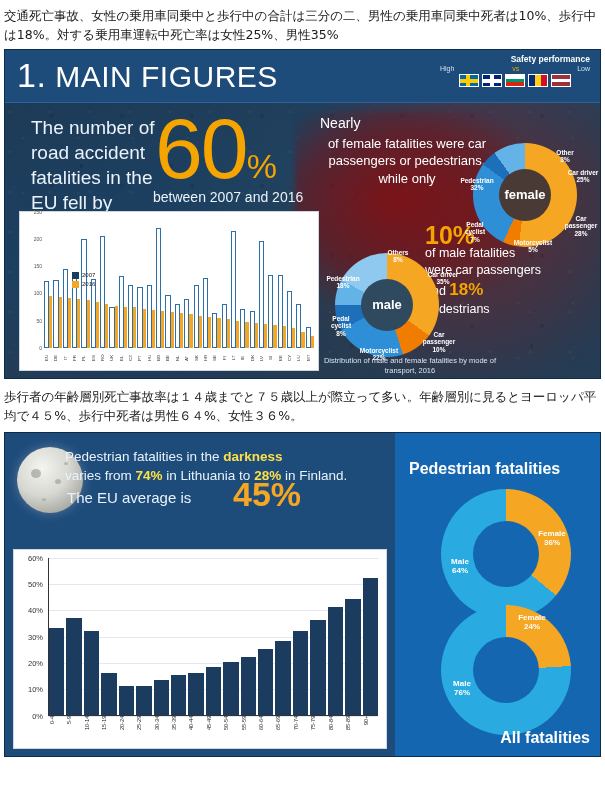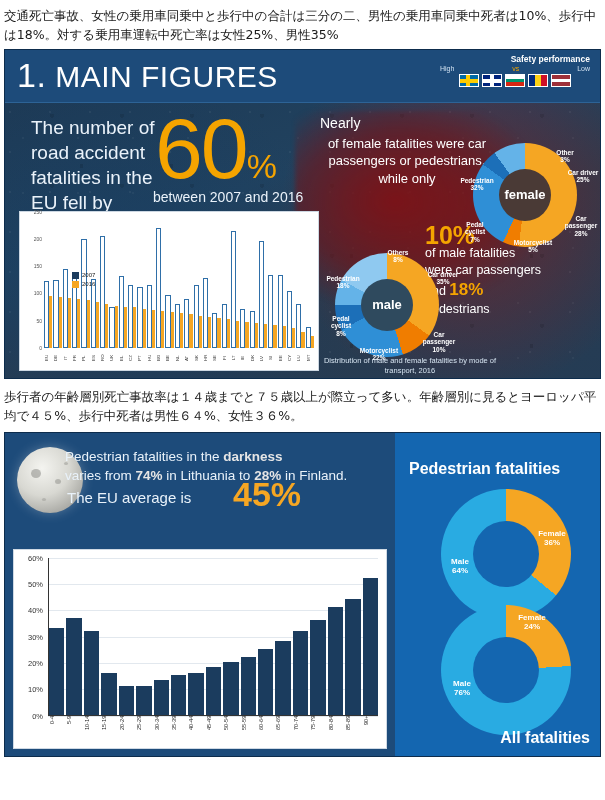--- a/index.html
+++ b/index.html
@@ -389,21 +389,21 @@
   }
   .p2-head1 {
     position: absolute;
     left: 60px;
     top: 14px;
     width: 320px;
     color: #e9f2fa;
     font-size: 13.5px;
     line-height: 1.45;
   }
-  .p2-head1 b { color: #e5e5e5; margin-top: 16px; }
+  .p2-head1 b { color: #fde047; margin-top: 16px; }
   .p2-head2 {
     position: absolute;
     left: 62px;
     top: 56px;
     color: #e9f2fa;
     font-size: 15px;
   }
   .p2-45 {
     position: absolute;
     left: 228px;

